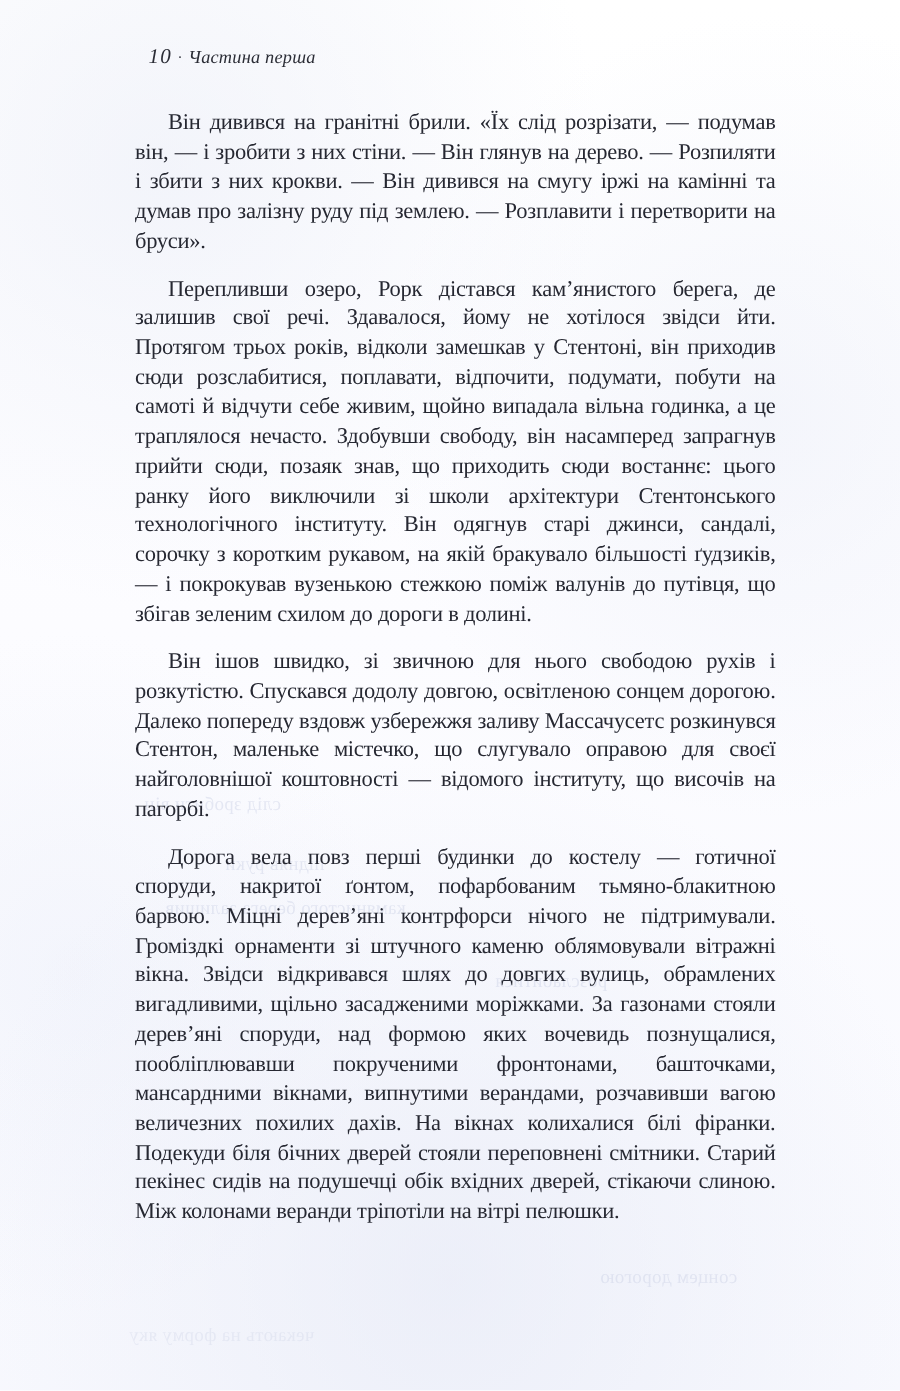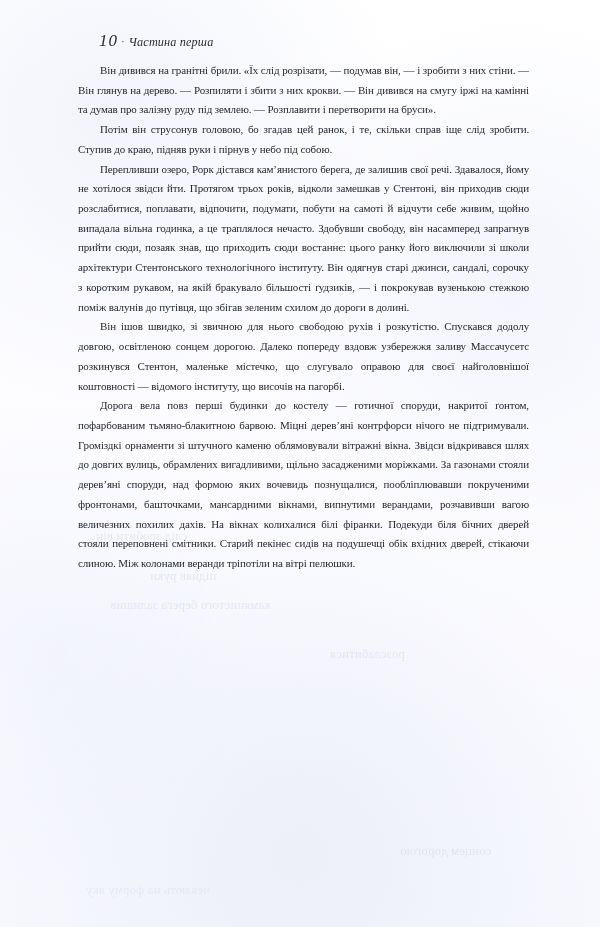--- a/index.html
+++ b/index.html
@@ -41,21 +41,21 @@
     position: absolute;
     left: 99px;
     top: 31px;
     font-style: italic;
     font-size: 12.2px;
     letter-spacing: 0.4px;
     color: #2b2d36;
     white-space: nowrap;
   }
   .running-head .folio {
-    font-size: 17px;
+    font-size: 14px;
     letter-spacing: 0.9px;
   }
   .running-head .dotsep {
     padding: 0 3.5px;
     font-style: normal;
     font-size: 10px;
     position: relative;
     top: -1px;
   }
   .running-head .head-title {
@@ -65,25 +65,25 @@
   }
 
   
   .textblock {
     position: absolute;
     left: 78px;
     top: 61px;
     width: 451px;
   }
   .para {
-    margin: 0;
+    margin: 12px;
     text-align: justify;
     text-align-last: left;
     text-indent: 22px;
-    font-size: 11px;
+    font-size: 15px;
     line-height: 19.72px;
     letter-spacing: -0.012em;
     word-spacing: 0.004em;
     color: #262832;
     -webkit-font-smoothing: antialiased;
   }
 
   
   .showthrough {
     position: absolute;
@@ -118,19 +118,18 @@
 <div class="showthrough st6">чекають на форму яку</div>
 
 <div class="page">
 
   <div class="running-head">
     <span class="folio">10</span><span class="dotsep">·</span><span class="head-title">Частина перша</span>
   </div>
 
   <div class="textblock">
     <p class="para">Він дивився на гранітні брили. «Їх слід розрізати, — подумав він, — і зробити з них стіни. — Він глянув на дерево. — Розпиляти і збити з них крокви. — Він дивився на смугу іржі на камінні та думав про залізну руду під землею. — Розплавити і перетворити на бруси».</p>
-    <p class="para">Потім він струсонув головою, бо згадав цей ранок, і те, скільки справ іще слід зробити. Ступив до краю, підняв руки і пірнув у небо під собою.</p>
     <p class="para">Перепливши озеро, Рорк дістався кам’янистого берега, де залишив свої речі. Здавалося, йому не хотілося звідси йти. Протягом трьох років, відколи замешкав у Стентоні, він приходив сюди розслабитися, поплавати, відпочити, подумати, побути на самоті й відчути себе живим, щойно випадала вільна годинка, а це траплялося нечасто. Здобувши свободу, він насамперед запрагнув прийти сюди, позаяк знав, що приходить сюди востаннє: цього ранку його виключили зі школи архітектури Стентонського технологічного інституту. Він одягнув старі джинси, сандалі, сорочку з коротким рукавом, на якій бракувало більшості ґудзиків, — і покрокував вузенькою стежкою поміж валунів до путівця, що збігав зеленим схилом до дороги в долині.</p>
     <p class="para">Він ішов швидко, зі звичною для нього свободою рухів і розкутістю. Спускався додолу довгою, освітленою сонцем дорогою. Далеко попереду вздовж узбережжя заливу Массачусетс розкинувся Стентон, маленьке містечко, що слугувало оправою для своєї найголовнішої коштовності — відомого інституту, що височів на пагорбі.</p>
     <p class="para">Дорога вела повз перші будинки до костелу — готичної споруди, накритої ґонтом, пофарбованим тьмяно-блакитною барвою. Міцні дерев’яні контрфорси нічого не підтримували. Громіздкі орнаменти зі штучного каменю облямовували вітражні вікна. Звідси відкривався шлях до довгих вулиць, обрамлених вигадливими, щільно засадженими моріжками. За газонами стояли дерев’яні споруди, над формою яких вочевидь познущалися, пообліплювавши покрученими фронтонами, башточками, мансардними вікнами, випнутими верандами, розчавивши вагою величезних похилих дахів. На вікнах колихалися білі фіранки. Подекуди біля бічних дверей стояли переповнені смітники. Старий пекінес сидів на подушечці обік вхідних дверей, стікаючи слиною. Між колонами веранди тріпотіли на вітрі пелюшки.</p>
   </div>
 
 </div>
 
 </body></html>

